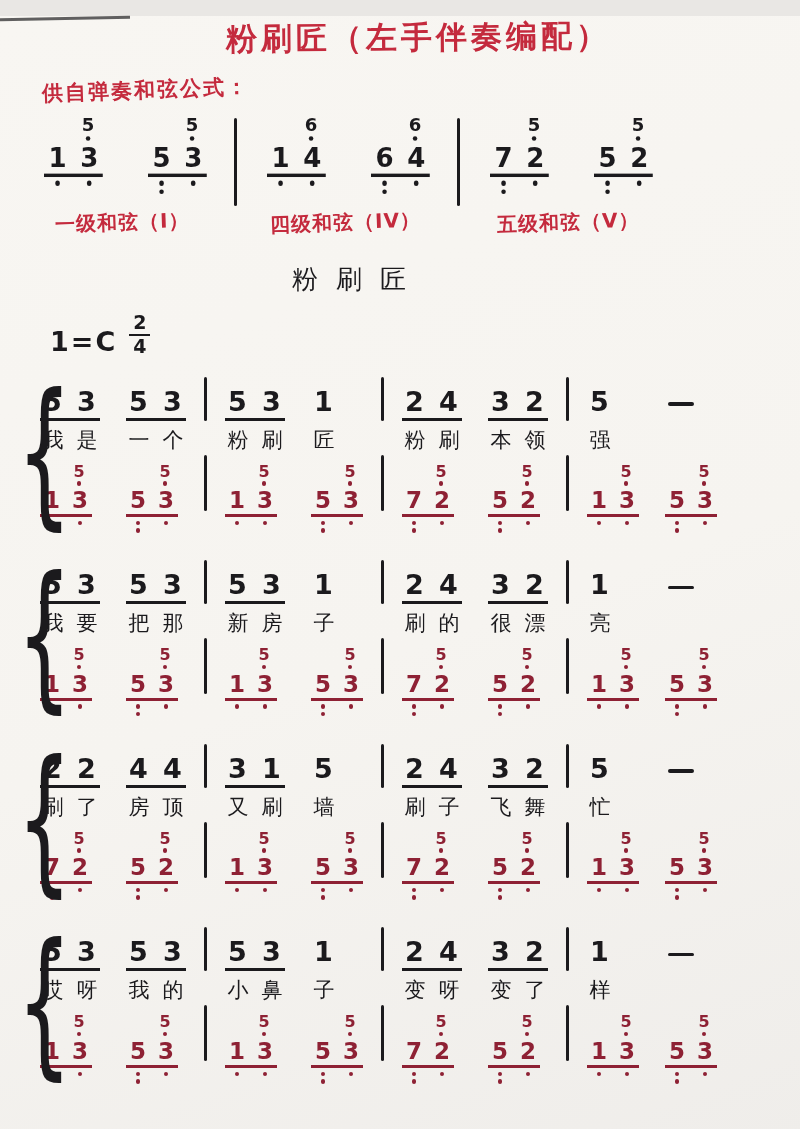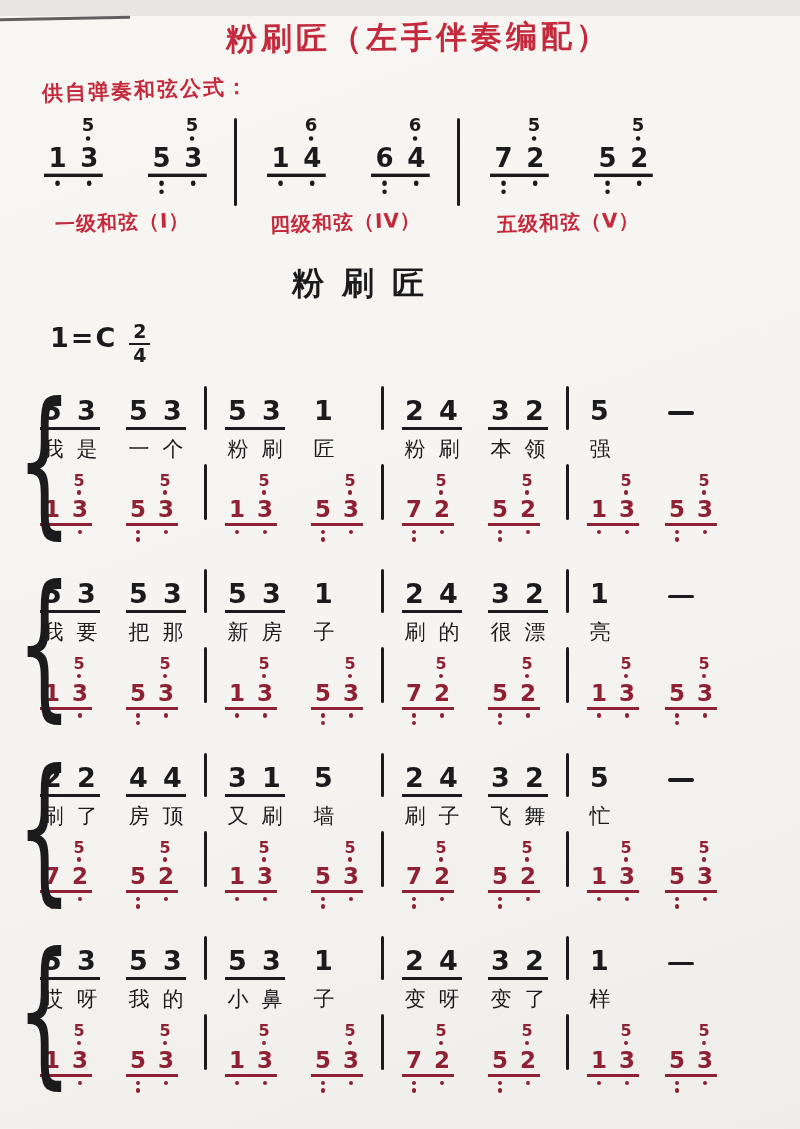--- a/index.html
+++ b/index.html
@@ -45,23 +45,23 @@
   .f-measure{display:flex;flex-direction:column;align-items:center;}
   .f-chords{display:flex;gap:52px;}
   .f-chords .chord{transform:scale(1.13);transform-origin:top left;}
   .f-label{
     margin-top:22px;font-size:20px;font-weight:bold;letter-spacing:1px;
     transform:rotate(-2deg);white-space:nowrap;
   }
   .f-bar{width:3px;height:88px;background:#1b1a1d;margin:2px 30px 0 34px;border-radius:2px;}
 
   .song-title{
-    margin:26px 0 0 292px;font-size:32px;font-weight:bold;letter-spacing:18px;
+    margin:26px 0 0 292px;font-size:26px;font-weight:normal;letter-spacing:18px;
   }
-  .key-row{display:flex;align-items:flex-start;margin:16px 0 0 50px;}
+  .key-row{display:flex;align-items:flex-end;margin:16px 0 0 50px;}
   .key-text{font-size:27px;font-weight:bold;letter-spacing:2px;}
   .meter{display:inline-flex;flex-direction:column;align-items:center;margin-left:12px;font-weight:bold;}
   .meter .m-up{font-size:19px;line-height:1.05;border-bottom:2.5px solid #1b1a1d;padding:0 4px 1px 4px;}
   .meter .m-dn{font-size:19px;line-height:1.05;padding-top:1px;}
 
   
   .systems{margin:20px 0 0 10px;}
   .system{display:flex;align-items:flex-start;margin-bottom:26px;}
   .brace{
     font-size:158px;line-height:150px;height:150px;width:30px;

